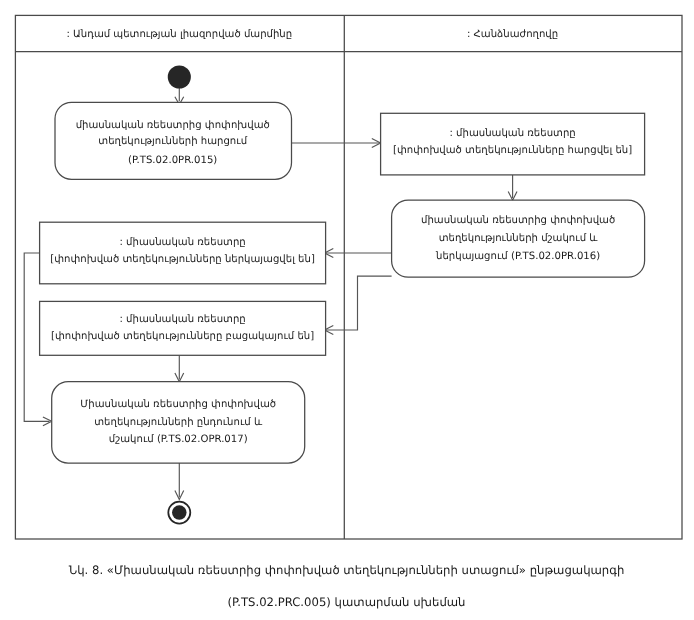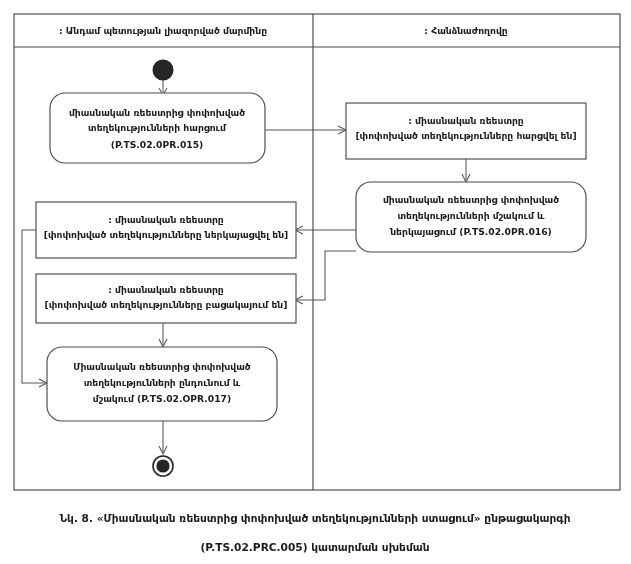--- a/index.html
+++ b/index.html
@@ -13,21 +13,20 @@
     font-family: "DejaVu Sans", sans-serif;
     color: #1a1a1a;
     position: relative;
     overflow: hidden;
   }
   #stage {
     position: absolute;
     left: 0; top: 0;
     width: 631px;
     height: 564px;
-    font-weight: bold;
   }
   svg.diagram {
     position: absolute;
     left: 0; top: 0;
     width: 631px;
     height: 564px;
   }
   .lane-title, .node-text, .caption-line {
     font-family: "DejaVu Sans", sans-serif;
   }

